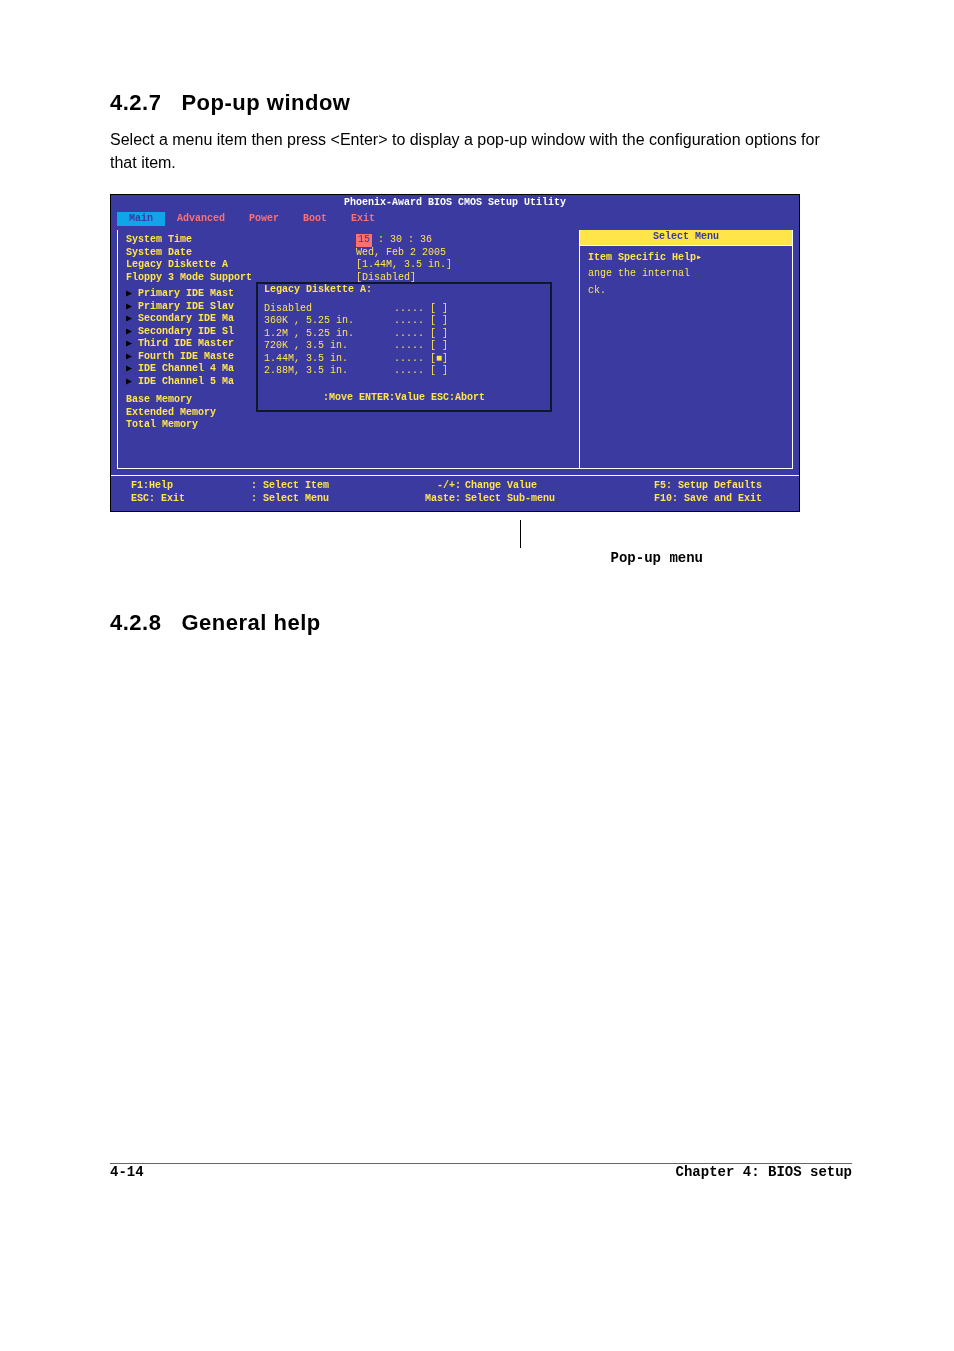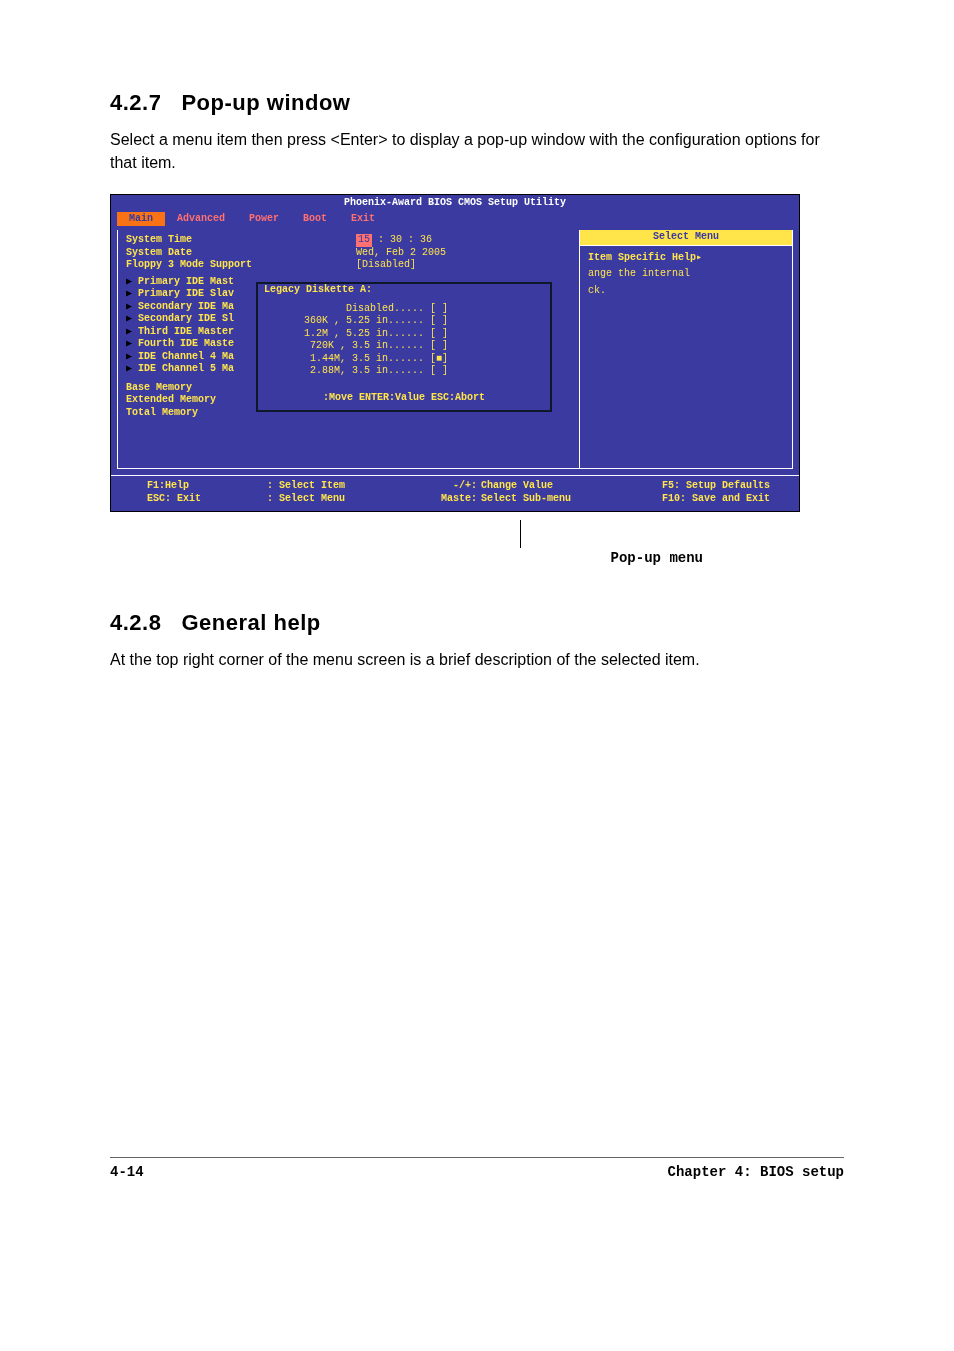--- a/index.html
+++ b/index.html
@@ -53,21 +53,21 @@
     display: flex;
     padding: 0 6px;
     background: #3a3aa0;
   }
   .bios-tab {
     padding: 1px 12px;
     color: #ff7070;
     font-weight: bold;
   }
   .bios-tab.selected {
-    background: #f97316;
+    background: #0ea5e9;
     color: #3a3aa0;
   }
   .bios-body {
     display: flex;
     padding: 4px 6px 6px 6px;
   }
   .bios-left {
     flex: 1;
     position: relative;
     border: 1px solid #fff;
@@ -147,31 +147,30 @@
     text-align: left;
     margin-bottom: 6px;
   }
   .popup-opt-row {
     white-space: pre;
     color: #ffe44a;
   }
   .popup-opt-label {
     display: inline-block;
     width: 130px;
-    text-align: right;
   }
   .popup-footer {
     text-align: center;
     margin-top: 14px;
     font-weight: bold;
     color: #ffe44a;
   }
   .bios-footer {
     border-top: 1px solid #fff;
-    padding: 4px 8px 6px 36px;
+    padding: 4px 8px 6px 20px;
     color: #ffe44a;
     font-weight: bold;
   }
   .bios-footer .row {
     display: flex;
   }
   .bf-col1 { width: 120px; }
   .bf-col2 { width: 150px; }
   .bf-col3 { width: 60px; text-align:right; padding-right:4px;}
   .bf-col4 { width: 160px; }
@@ -199,23 +198,22 @@
     position: relative;
     left: 42px;
   }
   .spacer {
     height: 44px;
   }
   .page-footer {
     position: absolute;
     bottom: 40px;
     left: 110px;
-    right: 110px;
+    right: 102px;
     border-top: 1px solid #666;
-    padding-top: 6px;
     display: flex;
     justify-content: space-between;
     font-size: 14px;
     font-family: "Courier New", monospace;
     font-weight: bold;
   }
 </style>
 </head>
 <body>
 
@@ -241,20 +239,24 @@
       <div class="bios-body">
         <div class="bios-left">
 
           <div class="field-row">
             <span class="fld-label">System Time</span>
             <span class="hl-val">15</span><span class="fld-val"> : 30 : 36</span>
           </div>
           <div class="field-row">
             <span class="fld-label">System Date</span>
             <span class="fld-val">Wed, Feb 2 2005</span>
+          </div>
+          <div class="field-row">
+            <span class="fld-label">Legacy Diskette A</span>
+            <span class="fld-val bracket">[1.44M, 3.5 in.]</span>
           </div>
           <div class="field-row">
             <span class="fld-label">Floppy 3 Mode Support</span>
             <span class="fld-val bracket">[Disabled]</span>
           </div>
 
           <div style="height:4px"></div>
 
           <div class="submenu"><span class="tri">▶</span><span>Primary IDE Mast</span></div>
           <div class="submenu"><span class="tri">▶</span><span>Primary IDE Slav</span></div>
@@ -313,19 +315,18 @@
       <div class="callout-line"></div>
       <span class="callout-label">Pop-up menu</span>
     </div>
   </div>
 
   <div class="spacer"></div>
 
   <h2 class="section-heading">
     <span class="section-num">4.2.8</span><span>General help</span>
   </h2>
-  <p class="body-text">At the top right corner of the menu screen is a brief description of the selected item.</p>
 
   <div class="page-footer">
     <span>4-14</span>
     <span>Chapter 4: BIOS setup</span>
   </div>
 </div>
 
 </body></html>

